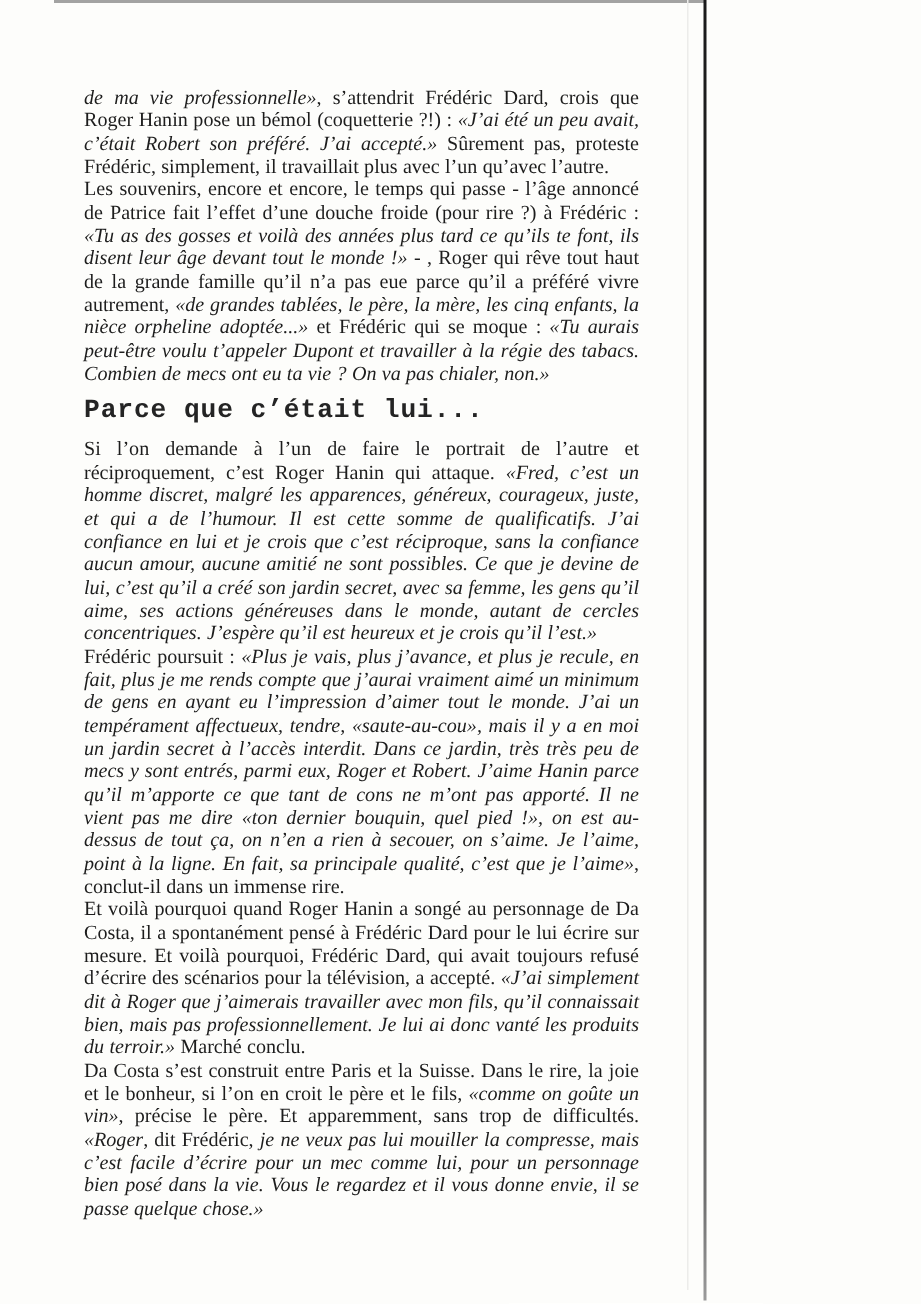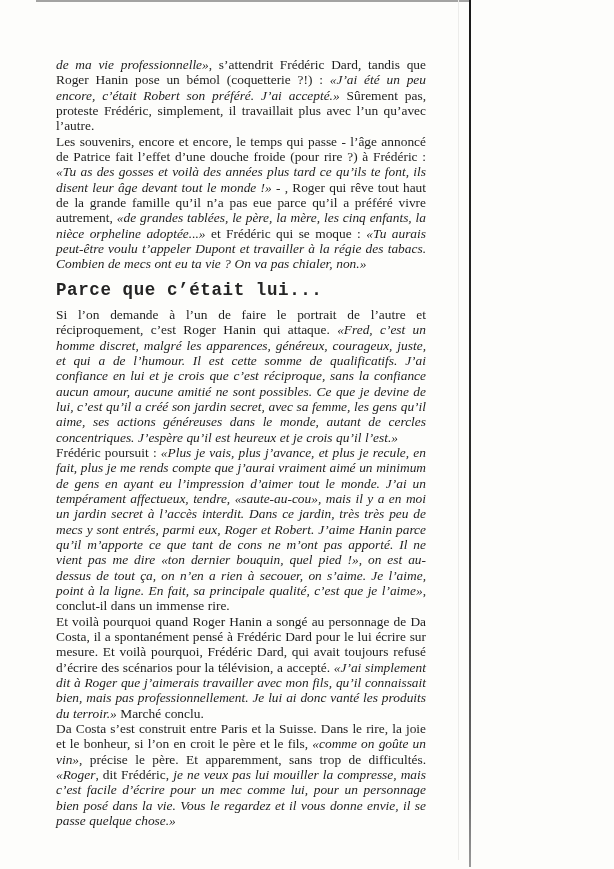--- a/index.html
+++ b/index.html
@@ -75,21 +75,21 @@
 <body>
 
 <div class="scan-page">
 
   <div class="top-scan-artifact"></div>
   <div class="edge-line-faint"></div>
   <div class="edge-line"></div>
 
   <div class="text-column">
 
-    <p class="body-para"><span class="it">de ma vie professionnelle»</span><span>, s’attendrit Frédéric Dard, tandis que Roger Hanin pose un bémol (coquetterie ?!) : </span><span class="it">«J’ai été un peu encore, c’était Robert son préféré. J’ai accepté.»</span><span> Sûrement pas, proteste Frédéric, simplement, il travaillait plus avec l’un qu’avec l’autre.</span></p>
+    <p class="body-para"><span class="it">de ma vie professionnelle»</span><span>, s’attendrit Frédéric Dard, crois que Roger Hanin pose un bémol (coquetterie ?!) : </span><span class="it">«J’ai été un peu avait, c’était Robert son préféré. J’ai accepté.»</span><span> Sûrement pas, proteste Frédéric, simplement, il travaillait plus avec l’un qu’avec l’autre.</span></p>
     <p class="body-para"><span>Les souvenirs, encore et encore, le temps qui passe - l’âge annoncé de Patrice fait l’effet d’une douche froide (pour rire ?) à Frédéric : </span><span class="it">«Tu as des gosses et voilà des années plus tard ce qu’ils te font, ils disent leur âge devant tout le monde !»</span><span> - , Roger qui rêve tout haut de la grande famille qu’il n’a pas eue parce qu’il a préféré vivre autrement, </span><span class="it">«de grandes tablées, le père, la mère, les cinq enfants, la nièce orpheline adoptée...»</span><span> et Frédéric qui se moque : </span><span class="it">«Tu aurais peut-être voulu t’appeler Dupont et travailler à la régie des tabacs. Combien de mecs ont eu ta vie ? On va pas chialer, non.»</span></p>
 
     <h2 class="section-heading">Parce que c’était lui...</h2>
 
     <p class="body-para"><span>Si l’on demande à l’un de faire le portrait de l’autre et réciproquement, c’est Roger Hanin qui attaque. </span><span class="it">«Fred, c’est un homme discret, malgré les apparences, généreux, courageux, juste, et qui a de l’humour. Il est cette somme de qualificatifs. J’ai confiance en lui et je crois que c’est réciproque, sans la confiance aucun amour, aucune amitié ne sont possibles. Ce que je devine de lui, c’est qu’il a créé son jardin secret, avec sa femme, les gens qu’il aime, ses actions généreuses dans le monde, autant de cercles concentriques. J’espère qu’il est heureux et je crois qu’il l’est.»</span></p>
     <p class="body-para"><span>Frédéric poursuit : </span><span class="it">«Plus je vais, plus j’avance, et plus je recule, en fait, plus je me rends compte que j’aurai vraiment aimé un minimum de gens en ayant eu l’impression d’aimer tout le monde. J’ai un tempérament affectueux, tendre, «saute-au-cou», mais il y a en moi un jardin secret à l’accès interdit. Dans ce jardin, très très peu de mecs y sont entrés, parmi eux, Roger et Robert. J’aime Hanin parce qu’il m’apporte ce que tant de cons ne m’ont pas apporté. Il ne vient pas me dire «ton dernier bouquin, quel pied !», on est au-dessus de tout ça, on n’en a rien à secouer, on s’aime. Je l’aime, point à la ligne. En fait, sa principale qualité, c’est que je l’aime»</span><span>, conclut-il dans un immense rire.</span></p>
 
 
     <p class="body-para"><span>Et voilà pourquoi quand Roger Hanin a songé au personnage de Da Costa, il a spontanément pensé à Frédéric Dard pour le lui écrire sur mesure. Et voilà pourquoi, Frédéric Dard, qui avait toujours refusé d’écrire des scénarios pour la télévision, a accepté. </span><span class="it">«J’ai simplement dit à Roger que j’aimerais travailler avec mon fils, qu’il connaissait bien, mais pas professionnellement. Je lui ai donc vanté les produits du terroir.»</span><span> Marché conclu.</span></p>
     <p class="body-para"><span>Da Costa s’est construit entre Paris et la Suisse. Dans le rire, la joie et le bonheur, si l’on en croit le père et le fils, </span><span class="it">«comme on goûte un vin»</span><span>, précise le père. Et apparemment, sans trop de difficultés. </span><span class="it">«Roger</span><span>, dit Frédéric, </span><span class="it">je ne veux pas lui mouiller la compresse, mais c’est facile d’écrire pour un mec comme lui, pour un personnage bien posé dans la vie. Vous le regardez et il vous donne envie, il se passe quelque chose.»</span></p>

